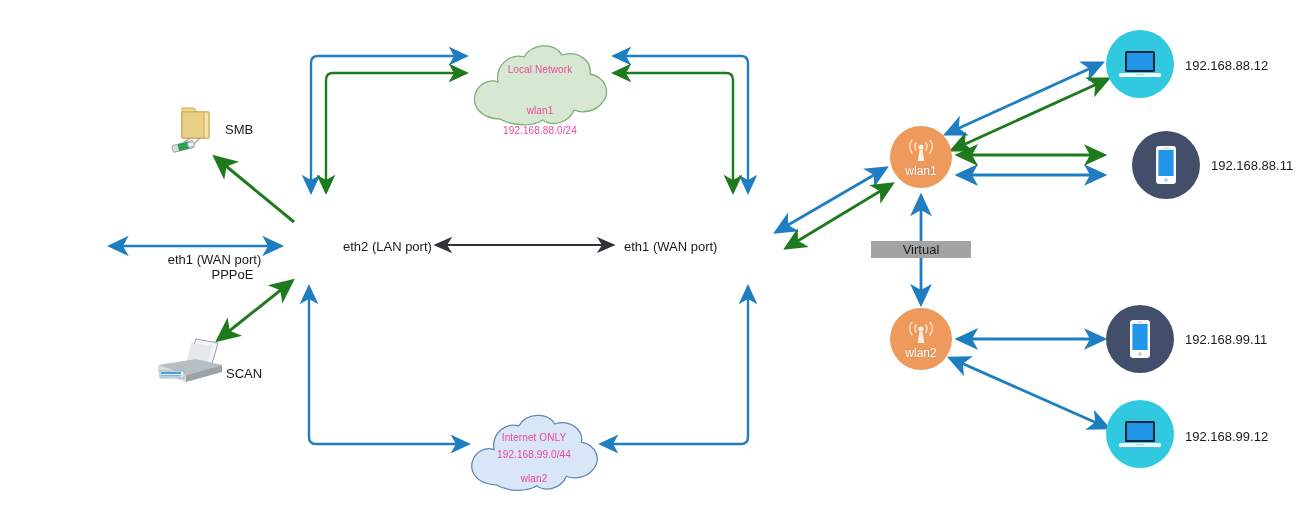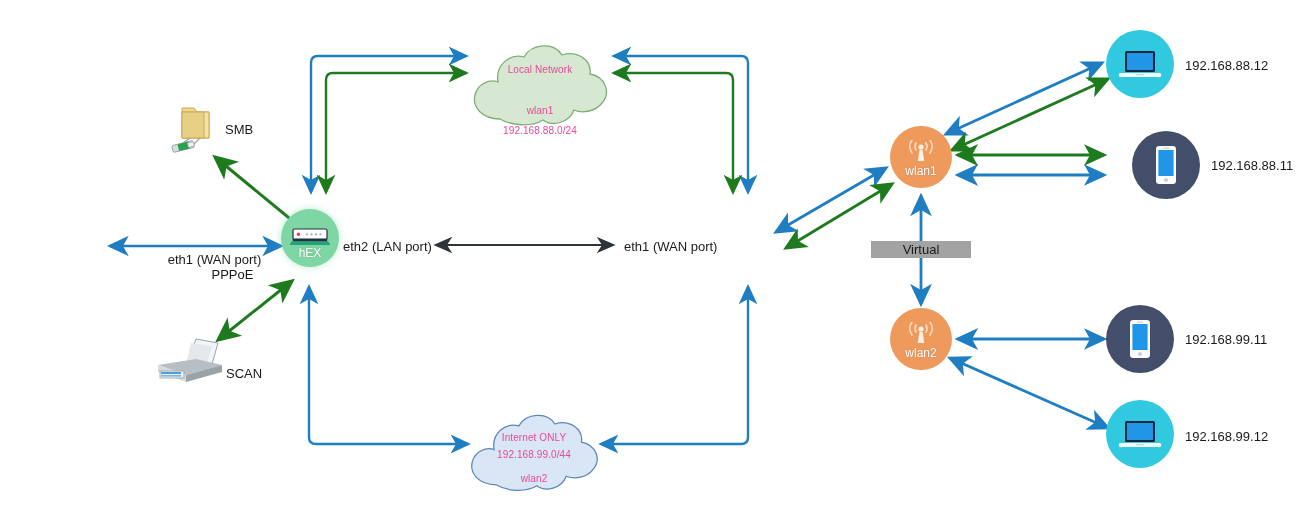--- a/index.html
+++ b/index.html
@@ -153,34 +153,20 @@
     <svg width="148" height="95" viewBox="0 0 148 100">
       <path d="M34,84 C16,84 6,72 9,60 C12,48 24,44 32,47 C29,30 44,18 58,22
                C66,8 88,7 96,20 C111,15 126,25 124,39 C140,42 145,58 136,68
                C130,76 117,79 108,75 C103,88 86,92 77,85 C66,92 46,91 34,84 Z" fill="#d9e6f5" stroke="#5b86b8" stroke-width="1.3"></path>
     </svg>
     <div class="cloud-label" style="top:24px;">Internet ONLY</div>
     <div class="cloud-label" style="top:41px;">192.168.99.0/44</div>
     <div class="cloud-label" style="top:65px;">wlan2</div>
   </div>
 
-  <div class="circ" style="left:281px; top:209px; width:58px; height:58px; background:#7ed6a5;
-              box-shadow:0 0 7px rgba(126,214,165,.55);">
-    <svg width="44" height="30" viewBox="0 0 44 30" style="margin-top:2px;">
-      <path d="M2,26 a20,9 0 0 1 40,0 Z" fill="#2aa07a"></path>
-      <rect x="5" y="10" width="34" height="11" rx="1.6" fill="#fdfdfd" stroke="#20333d" stroke-width="1.2"></rect>
-      <rect x="5" y="19.5" width="34" height="2.6" fill="#20333d"></rect>
-      <circle cx="10.5" cy="15.3" r="1.7" fill="#e0484a"></circle>
-      <circle cx="19" cy="15.3" r="1.1" fill="#9fb0bb"></circle>
-      <circle cx="23.5" cy="15.3" r="1.1" fill="#9fb0bb"></circle>
-      <circle cx="28" cy="15.3" r="1.1" fill="#9fb0bb"></circle>
-      <circle cx="32.5" cy="15.3" r="1.1" fill="#9fb0bb"></circle>
-    </svg>
-    <div class="circ-caption">hEX</div>
-  </div>
 
 
   <div class="circ" style="left:890px; top:126px; width:62px; height:62px; background:#ef9a5d;">
     <svg width="30" height="28" viewBox="0 0 30 28" style="margin-top:4px;">
       <g stroke="#fdd9bd" stroke-width="1.7" fill="none" stroke-linecap="round">
         <path d="M10,10 a7,7 0 0 1 0,-7"></path>
         <path d="M6,13 a11,11 0 0 1 0,-13"></path>
         <path d="M20,10 a7,7 0 0 0 0,-7"></path>
         <path d="M24,13 a11,11 0 0 0 0,-13"></path>
       </g>

